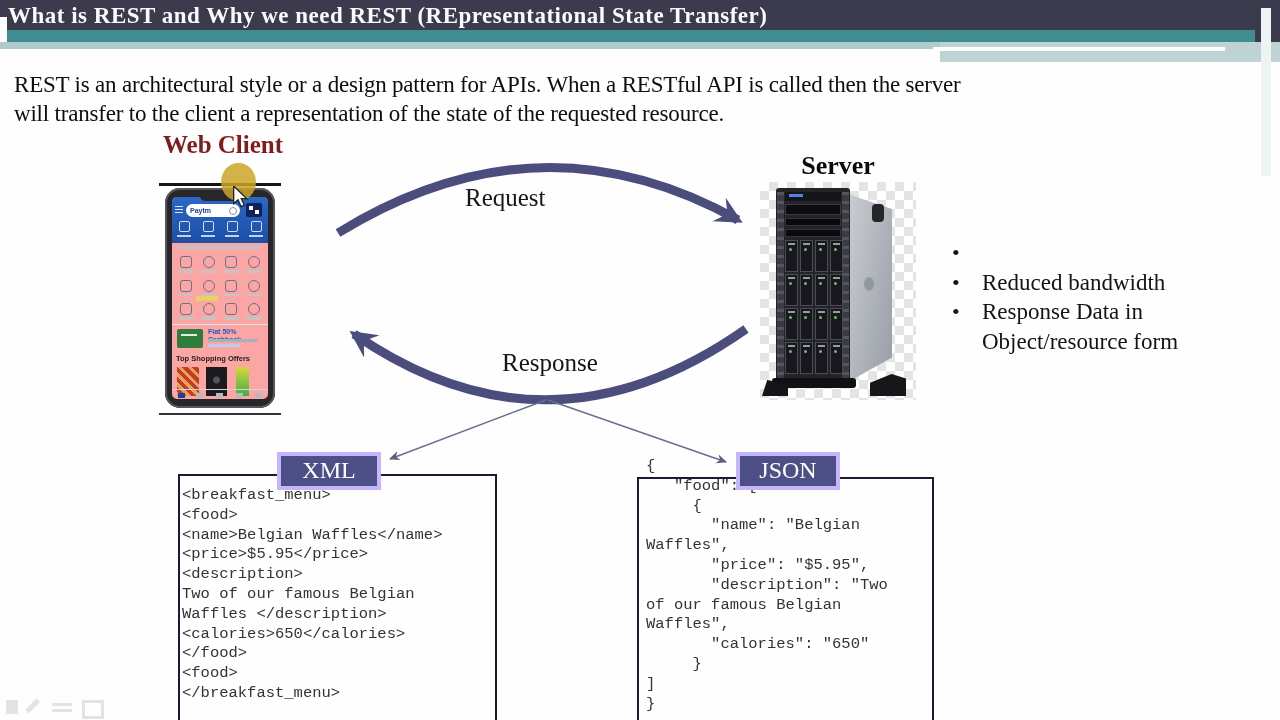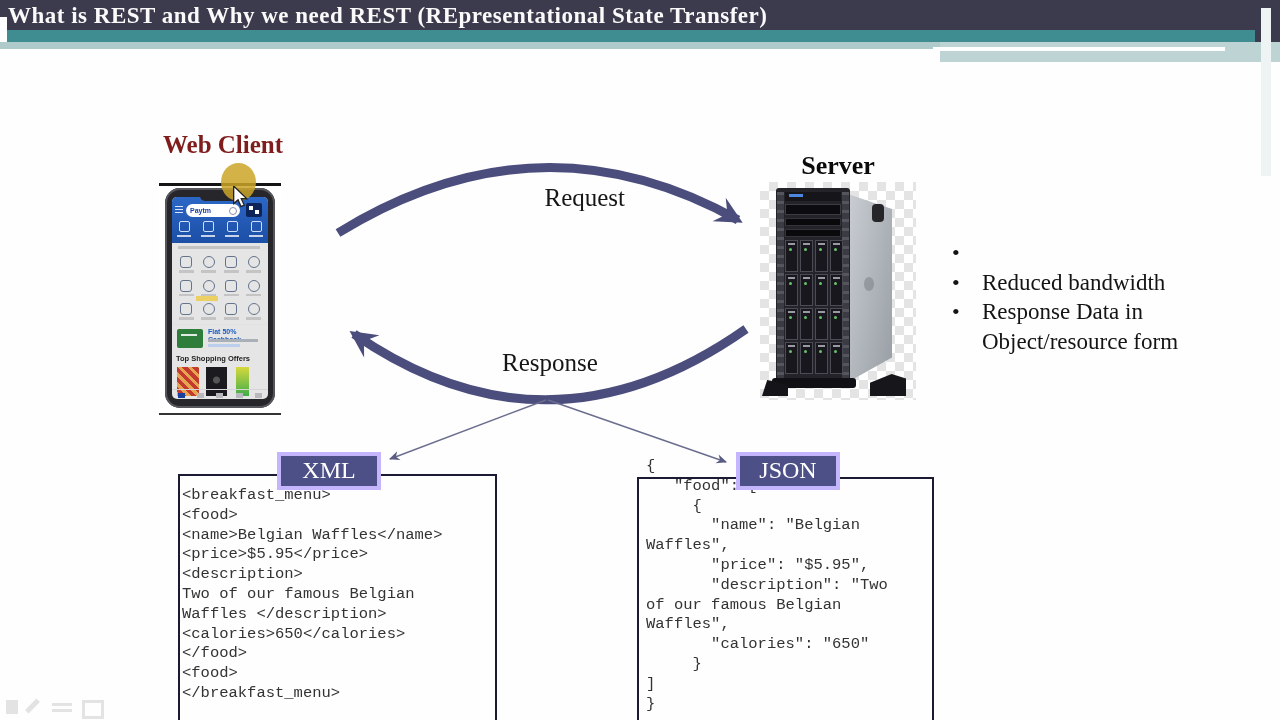--- a/index.html
+++ b/index.html
@@ -22,34 +22,34 @@
 
   
   .intro{left:14px;top:70px;width:1170px;font-size:23px;line-height:29px;color:#0d0d14;
     letter-spacing:-.2px;white-space:pre-line;}
 
   
   .client-label{left:157px;top:131px;width:132px;text-align:center;font-size:25px;
     font-weight:bold;line-height:28px;color:#7f1d1d;z-index:3;}
   .server-label{left:780px;top:151px;width:116px;text-align:center;font-size:26px;
     font-weight:bold;color:#0b0b0b;z-index:3;}
-  .request-label{left:465px;top:184px;width:160px;text-align:right;font-size:25px;color:#161616;z-index:5;}
+  .request-label{left:465px;top:184px;width:160px;text-align:left;font-size:25px;color:#161616;z-index:5;}
   .response-label{left:462px;top:349px;width:176px;text-align:center;font-size:25px;color:#161616;z-index:5;}
 
   
   .overlay{left:0;top:0;z-index:4;pointer-events:none;}
 
   
   .phone-card{left:159px;top:183px;width:122px;height:227px;background:#fff;
     border-top:3px solid #151515;border-bottom:2px solid #333;z-index:2;}
   .phone-body{position:absolute;left:6px;top:2px;width:110px;height:220px;background:#27272b;
     border-radius:15px;box-shadow:inset 0 0 0 2px #55555c;}
   .phone-notch{position:absolute;left:35px;top:7px;width:40px;height:6px;background:#27272b;
     border-radius:0 0 5px 5px;z-index:2;}
-  .phone-screen{position:absolute;left:7px;top:9px;width:96px;height:202px;background:#e5e5e5;
+  .phone-screen{position:absolute;left:7px;top:9px;width:96px;height:202px;background:#fca5a5;
     border-radius:5px;overflow:hidden;}
   .p-header{position:absolute;left:0;top:0;width:96px;height:46px;
     background:linear-gradient(#2c67c6,#1c4fa6);}
   .p-menu{position:absolute;left:3px;top:9px;width:8px;height:8px;
     background:repeating-linear-gradient(#dce6ff 0 1px,transparent 1px 3px);}
   .p-search{position:absolute;left:14px;top:7px;width:54px;height:13px;background:#fff;border-radius:7px;}
   .p-logo{display:block;padding-left:4px;font-family:"Liberation Sans",sans-serif;
     font-size:7px;line-height:13px;font-weight:bold;color:#1b3f9e;}
   .p-bell{position:absolute;right:3px;top:3px;width:6px;height:6px;border:1px solid #8a93a8;border-radius:50%;}
   .p-qr{position:absolute;left:74px;top:6px;width:16px;height:14px;background:#0e2357;border-radius:2px;
@@ -158,20 +158,22 @@
   <div class="abs bar-dark"></div>
   <div class="abs bar-dark-corner"></div>
   <div class="abs bar-teal"></div>
   <div class="abs bar-teal-lt-left"></div>
   <div class="abs bar-teal-lt-right"></div>
   <div class="abs white-line"></div>
   <div class="abs v-strip"></div>
   <div class="abs left-notch"></div>
   <div class="abs slide-title">What is REST and Why we need REST (REpresentational State Transfer)</div>
 
+  <div class="abs intro">REST is an architectural style or a design pattern for APIs. When a RESTful API is called then the server
+will transfer to the client a representation of the state of the requested resource.</div>
 
   <div class="abs client-label">Web Client</div>
   <div class="abs phone-card">
     <div class="phone-body">
       <div class="phone-notch"></div>
       <div class="phone-screen">
         <div class="p-header">
           <div class="p-menu"></div>
           <div class="p-search">
             <span class="p-logo">Paytm</span>

